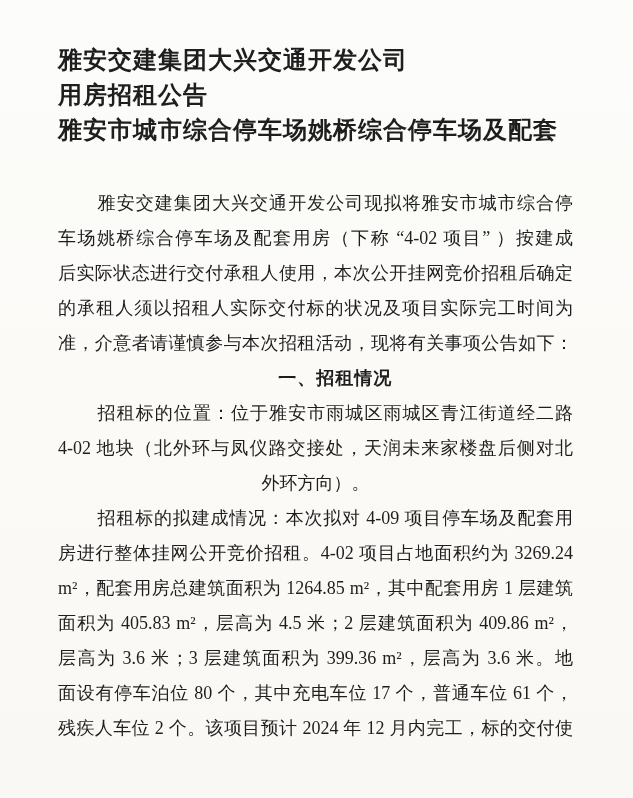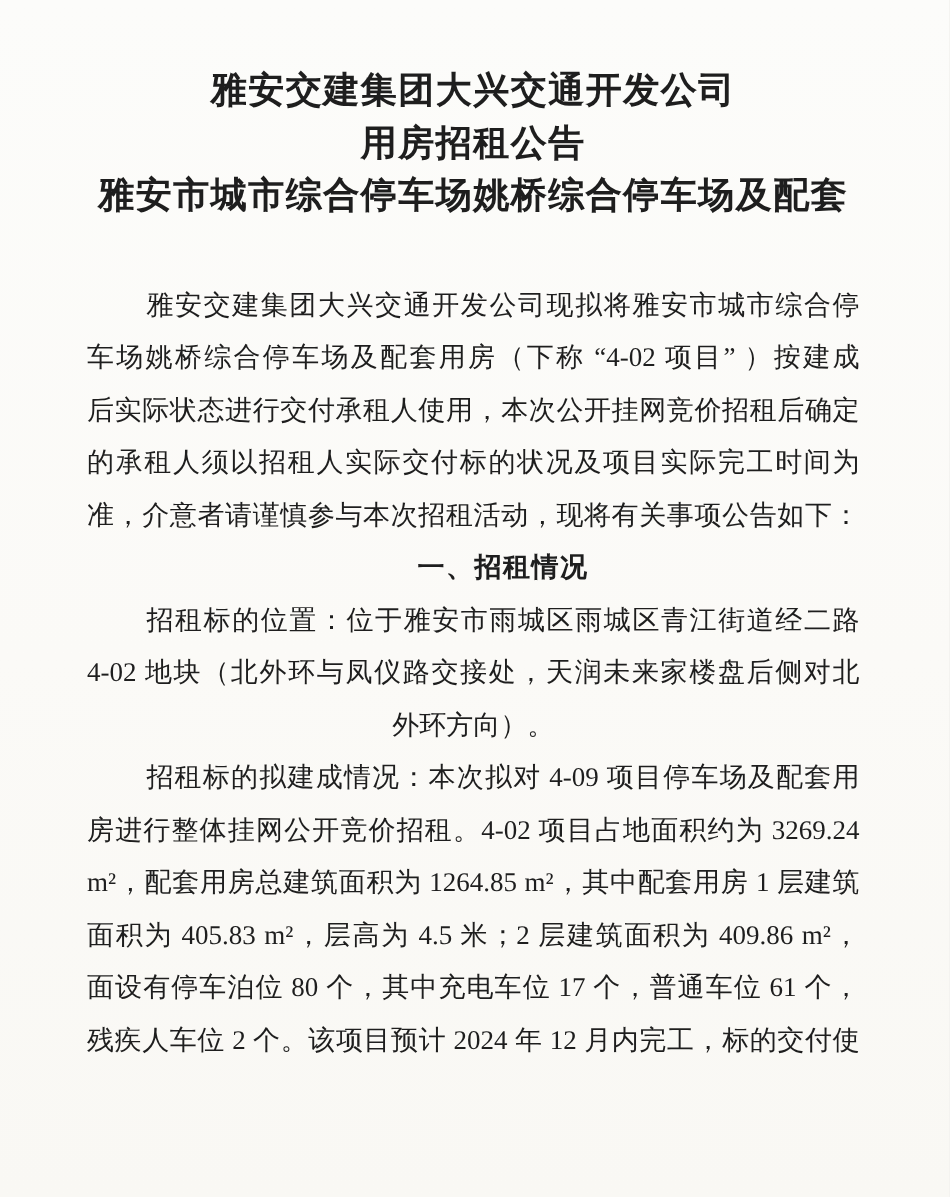--- a/index.html
+++ b/index.html
@@ -15,21 +15,21 @@
   }
   .page {
     box-sizing: border-box;
     width: 633px;
     height: 798px;
     padding: 44px 60px 0 58px;
     background: linear-gradient(180deg, #fcfcfa 0%, #fbfaf7 55%, #f9f8f4 100%);
     color: #1e1e1e;
   }
   .title-block {
-    text-align: center;
+    font-family: Liberation Mono, monospace;
   }
   .title-line {
     font-size: 24px;
     font-weight: bold;
     line-height: 35px;
     letter-spacing: 1px;
     white-space: nowrap;
   }
   .body-block {
     margin-top: 37px;
@@ -73,17 +73,18 @@
     <div class="line fill">的承租人须以招租人实际交付标的状况及项目实际完工时间为</div>
     <div class="line fill">准，介意者请谨慎参与本次招租活动，现将有关事项公告如下：</div>
     <div class="line heading indent">一、招租情况</div>
     <div class="line fill indent">招租标的位置：位于雅安市雨城区雨城区青江街道经二路</div>
     <div class="line fill">4-02 地块（北外环与凤仪路交接处，天润未来家楼盘后侧对北</div>
     <div class="line">外环方向）。</div>
     <div class="line fill indent">招租标的拟建成情况：本次拟对 4-09 项目停车场及配套用</div>
     <div class="line fill">房进行整体挂网公开竞价招租。4-02 项目占地面积约为 3269.24</div>
     <div class="line fill">m²，配套用房总建筑面积为 1264.85 m²，其中配套用房 1 层建筑</div>
     <div class="line fill">面积为 405.83 m²，层高为 4.5 米；2 层建筑面积为 409.86 m²，</div>
+    <div class="line fill">层高为 3.6 米；3 层建筑面积为 399.36 m²，层高为 3.6 米。地</div>
     <div class="line fill">面设有停车泊位 80 个，其中充电车位 17 个，普通车位 61 个，</div>
     <div class="line fill">残疾人车位 2 个。该项目预计 2024 年 12 月内完工，标的交付使</div>
   </div>
 
 </div>
 
 </body></html>

